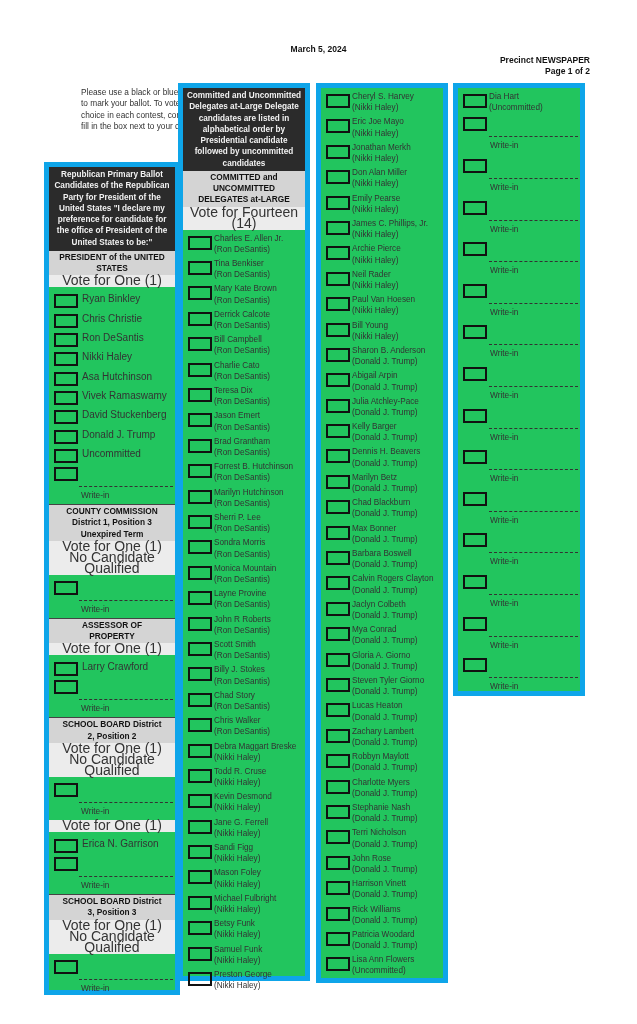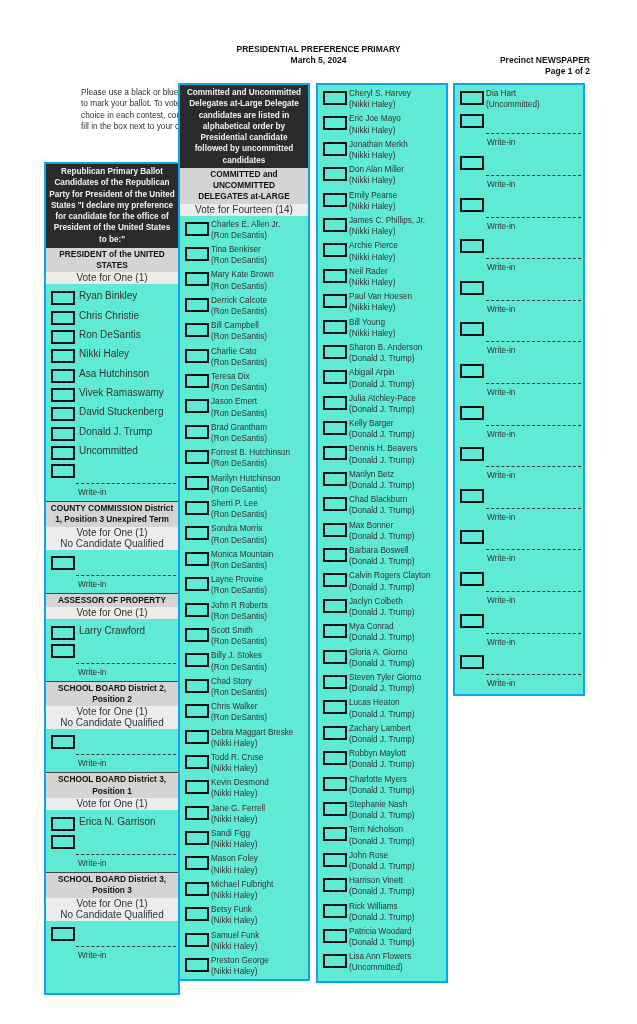--- a/index.html
+++ b/index.html
@@ -4,28 +4,28 @@
 <style>
   html, body { margin:0; padding:0; background:#ffffff; }
   body { width:637px; height:1024px; position:relative; overflow:hidden;
          font-family:"Liberation Sans", sans-serif; color:#222; }
   .hdr-center { position:absolute; top:44px; left:0; width:637px; text-align:center;
                 font-weight:bold; font-size:8.5px; line-height:11px; color:#111; }
   .hdr-right { position:absolute; top:55px; right:47px; text-align:right;
                font-weight:bold; font-size:8.5px; line-height:11px; color:#111; }
   .instructions { position:absolute; top:87px; left:43px; width:132px;
                   font-size:8.3px; line-height:11.3px; color:#333;margin-left:38px; }
-  .col { position:absolute; border:2px solid #0ea5e9; background:#5eead4; box-sizing:border-box; }
+  .col { position:absolute; border:5px solid #0ea5e9; background:#22c55e; box-sizing:border-box; }
   .darkhead { background:#2b2b2b; color:#f2f2f2; font-weight:bold; text-align:center;
               font-size:8.2px; line-height:11.3px; padding:2px 3px; }
   .contest-title { background:#d4d4d4; text-align:center; font-weight:bold;
                    font-size:8.3px; line-height:11.2px; color:#111; padding:1px 2px;
                    border-top:1px solid #444; }
   .contest-title.first { border-top:none; }
-  .vote-for { background:#ececec; text-align:center; font-size:10px; line-height:11px;
+  .vote-for { background:#ececec; text-align:center; font-size:14px; line-height:11px;
               color:#333; padding:0 2px 1px; }
   .opt { position:relative; height:19.3px; }
   .box { position:absolute; left:5px; top:4px; width:20px; height:10px; border:2px solid #111;
          box-sizing:content-box; cursor:pointer; }
   .opt-label { position:absolute; left:33px; top:3px; font-size:10px; line-height:11px; color:#333; white-space:nowrap; }
   .writein { position:relative; height:40px; }
   .writein .box { top:3px; }
   .writein .dash { position:absolute; left:30px; right:2px; top:22px; border-top:1px dashed #333; }
   .writein .wlabel { position:absolute; left:32px; top:26px; font-size:8.3px; color:#333; }
   .dopt { position:relative; height:25.4px; }
@@ -33,21 +33,20 @@
   .dopt .dl { position:absolute; left:31px; top:1px; font-size:8.2px; line-height:11.2px; color:#333; white-space:nowrap; }
   .dw { position:relative; height:41.6px; }
   .dw .box { top:2px; left:5px; }
   .dw .dash { position:absolute; left:31px; right:2px; top:21px; border-top:1px dashed #333; }
   .dw .wlabel { position:absolute; left:32px; top:25px; font-size:8.3px; color:#333; }
 </style>
 </head>
 <body>
 
 <div class="hdr-center">
-  <div>PRESIDENTIAL PREFERENCE PRIMARY</div>
   <div>March 5, 2024</div>
 </div>
 <div class="hdr-right">
   <div>Precinct NEWSPAPER</div>
   <div>Page 1 of 2</div>
 </div>
 
 <div class="instructions">Please use a black or blue ink pen to mark your ballot.  To vote for your choice in each contest, completely fill in the box next to your choice.</div>
 
 <div class="col" id="col1" style="left:44px; top:162px; width:136px; height:833px;">
@@ -131,21 +130,20 @@
         <div class="vote-for">Vote for One (1)<br>No Candidate Qualified</div>
         <div style="padding-top: 3px;">
           <div class="writein">
             <span class="box"></span>
             <div class="dash"></div>
             <span class="wlabel">Write-in</span>
           </div>
         </div>
       </div>
       <div>
-        <div class="contest-title" style="padding: 1px 10px;">SCHOOL BOARD District 3, Position 1</div>
         <div class="vote-for">Vote for One (1)</div>
         <div style="padding-top: 3px;">
           <div class="opt">
             <span class="box"></span>
             <span class="opt-label">Erica N. Garrison</span>
           </div>
           <div class="writein">
             <span class="box"></span>
             <div class="dash"></div>
             <span class="wlabel">Write-in</span>

